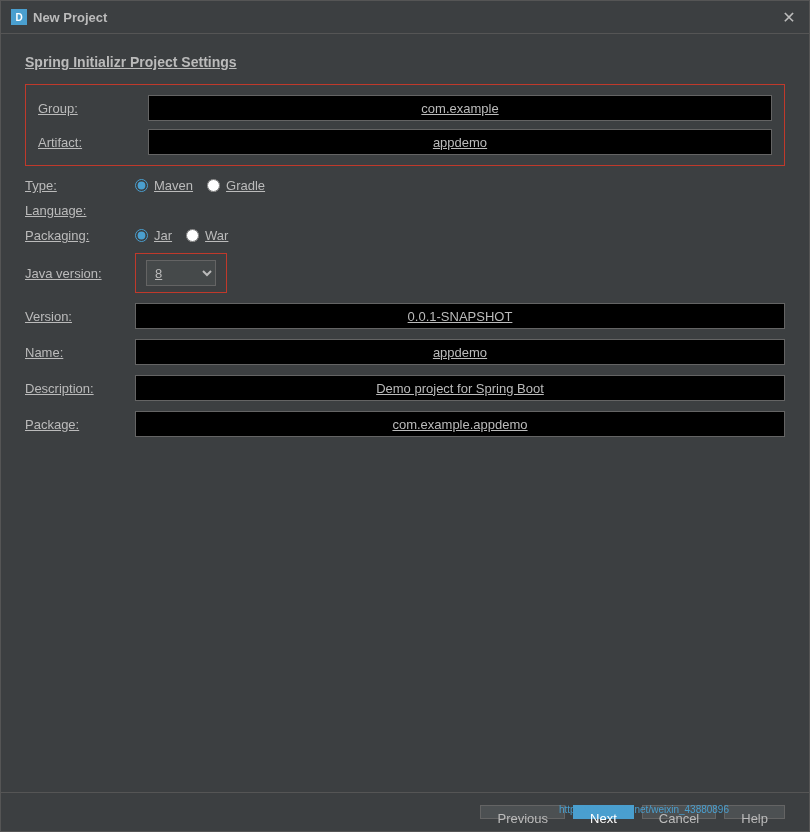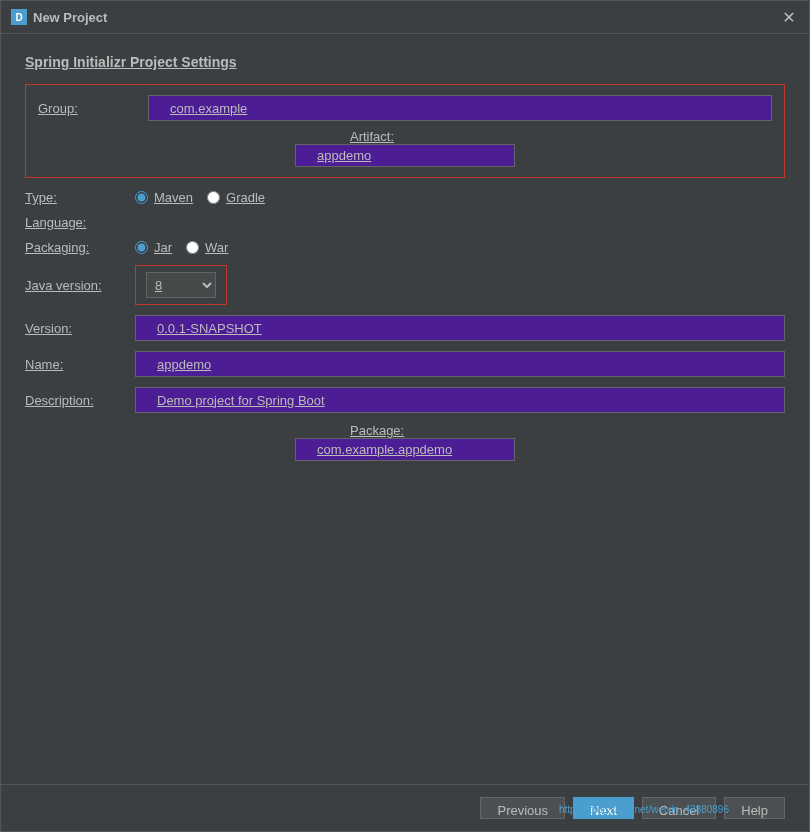--- a/index.html
+++ b/index.html
@@ -82,36 +82,37 @@
       margin-bottom: 12px;
       display: inline-block;
       width: 100%;
     }
     .form-row {
       display: flex;
       align-items: center;
       margin-bottom: 8px;
       text-decoration: underline;
     }
-    .form-row:last-child { margin-bottom: 0; flex-direction: column; }
+    .form-row:last-child { margin-bottom: 0; }
     .label {
       width: 110px;
       color: #bbbbbb;
       font-size: 13px;
       flex-shrink: 0;
     }
     .input-field {
       flex: 1;
-      background: #4c1d95;
+      background: #000000;
       border: 1px solid #646464;
       color: #bbbbbb;
       font-size: 13px;
       padding: 3px 21px;
       height: 26px;
       outline: none;
+      text-align: center;
     }
     .radio-group {
       display: flex;
       align-items: center;
       gap: 14px;
     }
     .radio-item {
       display: flex;
       align-items: center;
       gap: 6px;
@@ -157,21 +158,21 @@
       padding: 12px 24px;
       border-top: 1px solid #555555;
       gap: 8px;
       position: relative;
     }
     .btn {
       padding: 5px 16px;
       font-size: 13px;
       cursor: pointer;
       border: 1px solid #646464;
-      height: 22px;
+      height: 14px;
     }
     .btn-default {
       background: #4c5052;
       color: #bbbbbb;
     }
     .btn-primary {
       background: #4a9fcf;
       color: #ffffff;
       border-color: #4a9fcf;
     }

